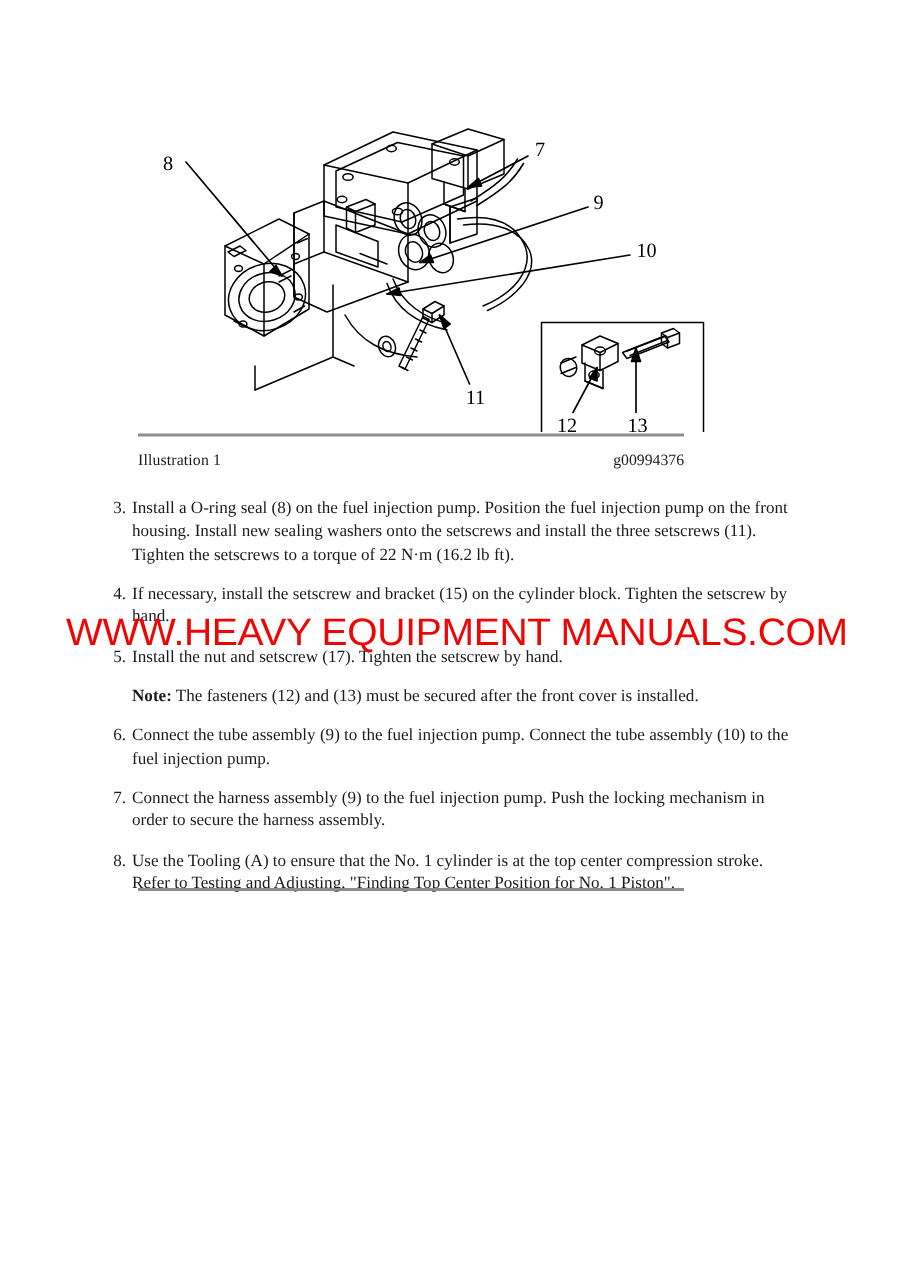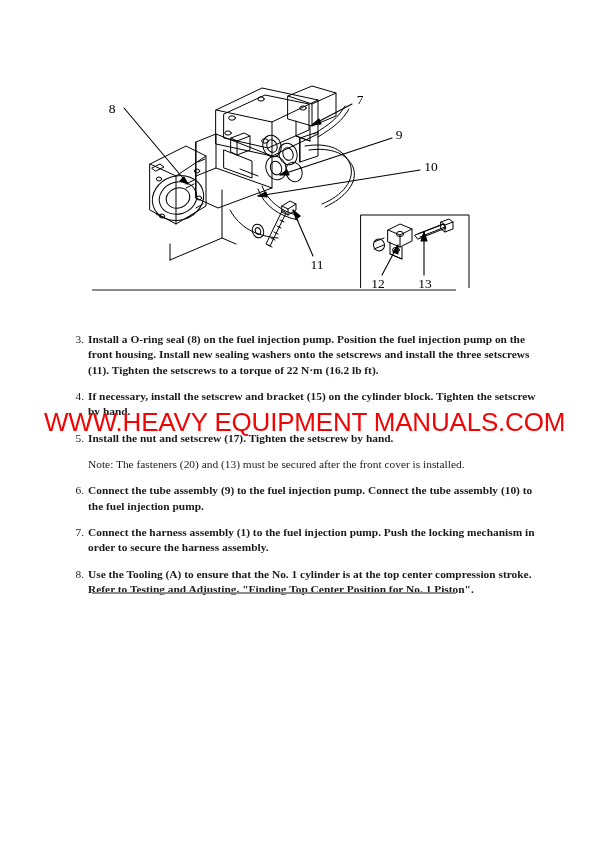--- a/index.html
+++ b/index.html
@@ -94,30 +94,30 @@
     text-align: left;
   }
   .step-num {
     position: absolute;
     left: 2px;
     top: 0;
     width: 16px;
     text-align: right;
     font-size: 11.4px;
   }
-  .step-text { display: block; font-weight: bold; }
+  .step-text { display: block; }
   .note-block {
     position: relative;
     padding-left: 22px;
     margin-bottom: 11px;
     font-size: 11.4px;
     line-height: 1.345;
   }
   .note-label {
-    font-weight: normal;
+    font-weight: bold;
   }
 
   
   .watermark {
     position: absolute;
     left: 44px;
     top: 409px;
     width: 512px;
     height: 26px;
     color: #f00505;
@@ -293,50 +293,54 @@
       <text class="callout-num" x="399" y="101" text-anchor="middle">9</text>
       <text class="callout-num" x="431" y="133" text-anchor="middle">10</text>
       <text class="callout-num" x="317" y="231" text-anchor="middle">11</text>
       <text class="callout-num" x="378" y="250" text-anchor="middle">12</text>
       <text class="callout-num" x="425" y="250" text-anchor="middle">13</text>
     </svg>
   </div>
 
   <div class="rule rule-top"></div>
 
+  <div class="caption-row">
+    <span class="caption-label">Illustration 1</span>
+    <span class="caption-id">g00994376</span>
+  </div>
 
   <div class="body-block">
 
     <div class="step">
       <span class="step-num">3.</span>
       <span class="step-text">Install a O-ring seal (8) on the fuel injection pump. Position the fuel injection pump on the front housing. Install new sealing washers onto the setscrews and install the three setscrews (11). Tighten the setscrews to a torque of 22 N·m (16.2 lb ft).</span>
     </div>
 
     <div class="step">
       <span class="step-num">4.</span>
       <span class="step-text">If necessary, install the setscrew and bracket (15) on the cylinder block. Tighten the setscrew by hand.</span>
     </div>
 
     <div class="step">
       <span class="step-num">5.</span>
       <span class="step-text">Install the nut and setscrew (17). Tighten the setscrew by hand.</span>
     </div>
 
     <div class="note-block">
-      <span class="note-label">Note:</span><span> The fasteners (20) and (13) must be secured after the front cover is installed.</span>
+      <span class="note-label">Note:</span><span> The fasteners (12) and (13) must be secured after the front cover is installed.</span>
     </div>
 
     <div class="step">
       <span class="step-num">6.</span>
       <span class="step-text">Connect the tube assembly (9) to the fuel injection pump. Connect the tube assembly (10) to the fuel injection pump.</span>
     </div>
 
     <div class="step">
       <span class="step-num">7.</span>
-      <span class="step-text">Connect the harness assembly (1) to the fuel injection pump. Push the locking mechanism in order to secure the harness assembly.</span>
+      <span class="step-text">Connect the harness assembly (9) to the fuel injection pump. Push the locking mechanism in order to secure the harness assembly.</span>
     </div>
 
     <div class="step">
       <span class="step-num">8.</span>
       <span class="step-text">Use the Tooling (A) to ensure that the No. 1 cylinder is at the top center compression stroke. Refer to Testing and Adjusting, "Finding Top Center Position for No. 1 Piston".</span>
     </div>
   </div>
 
   <div class="rule rule-bottom"></div>
 

